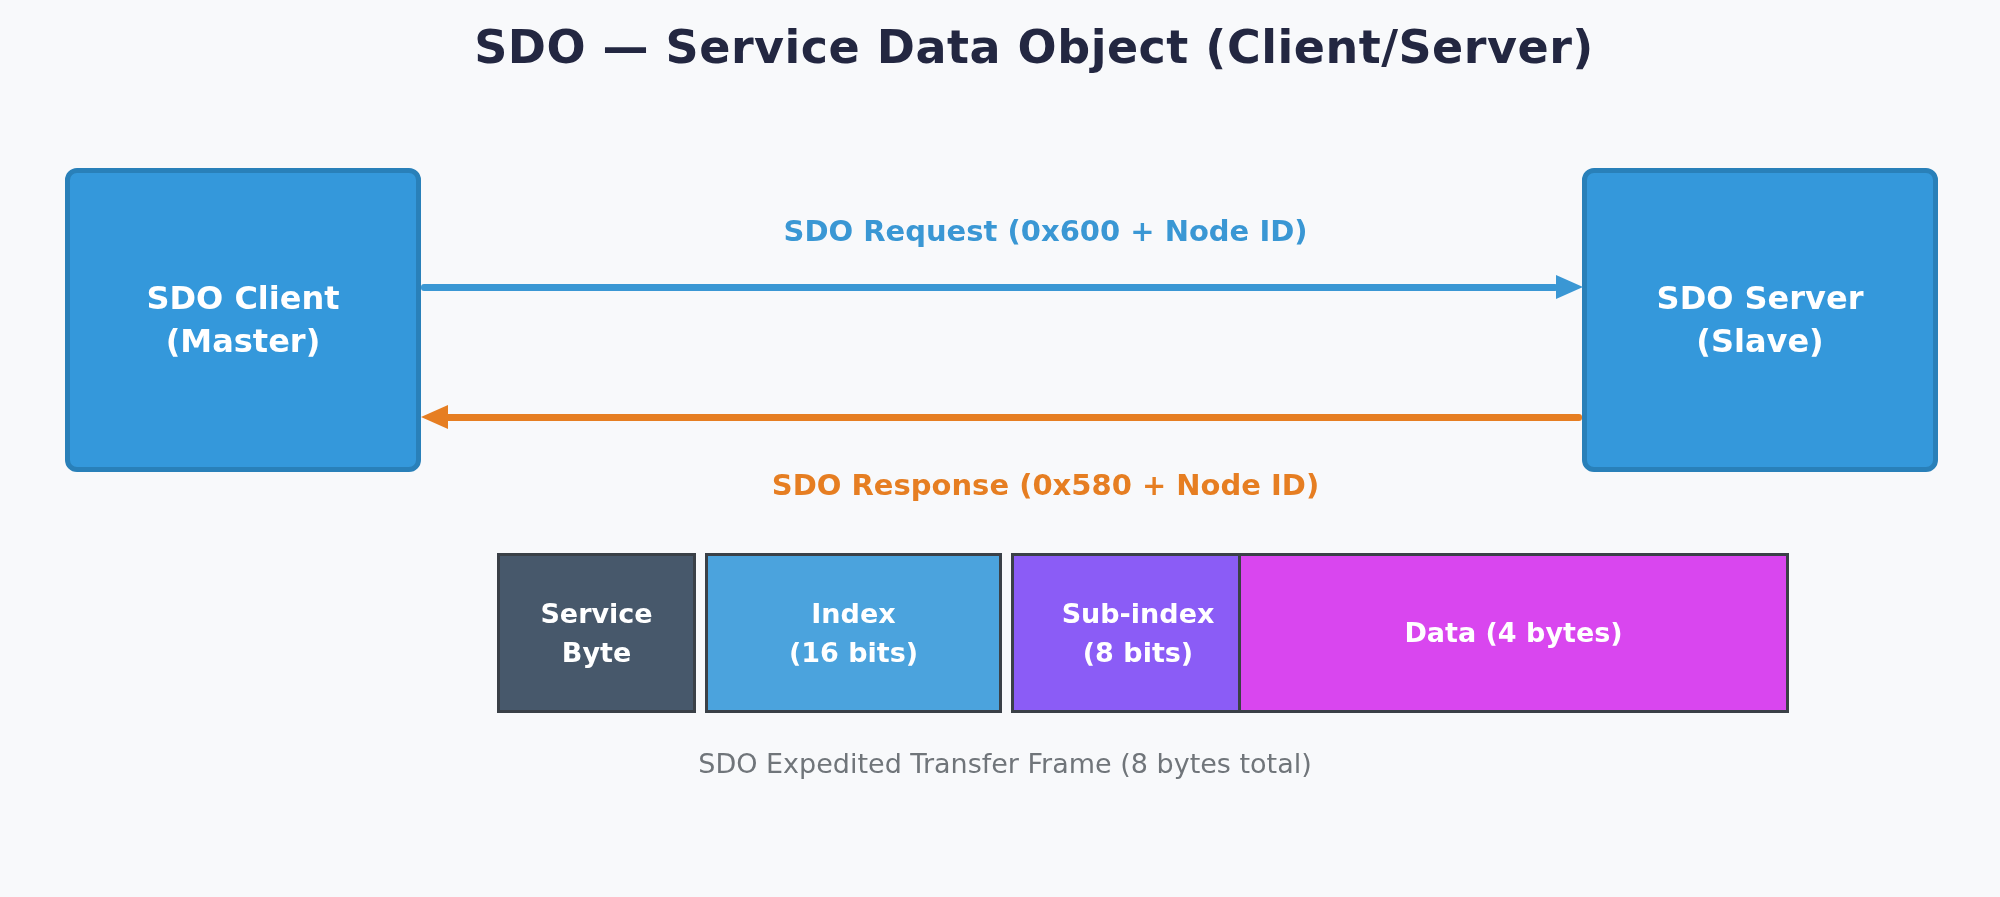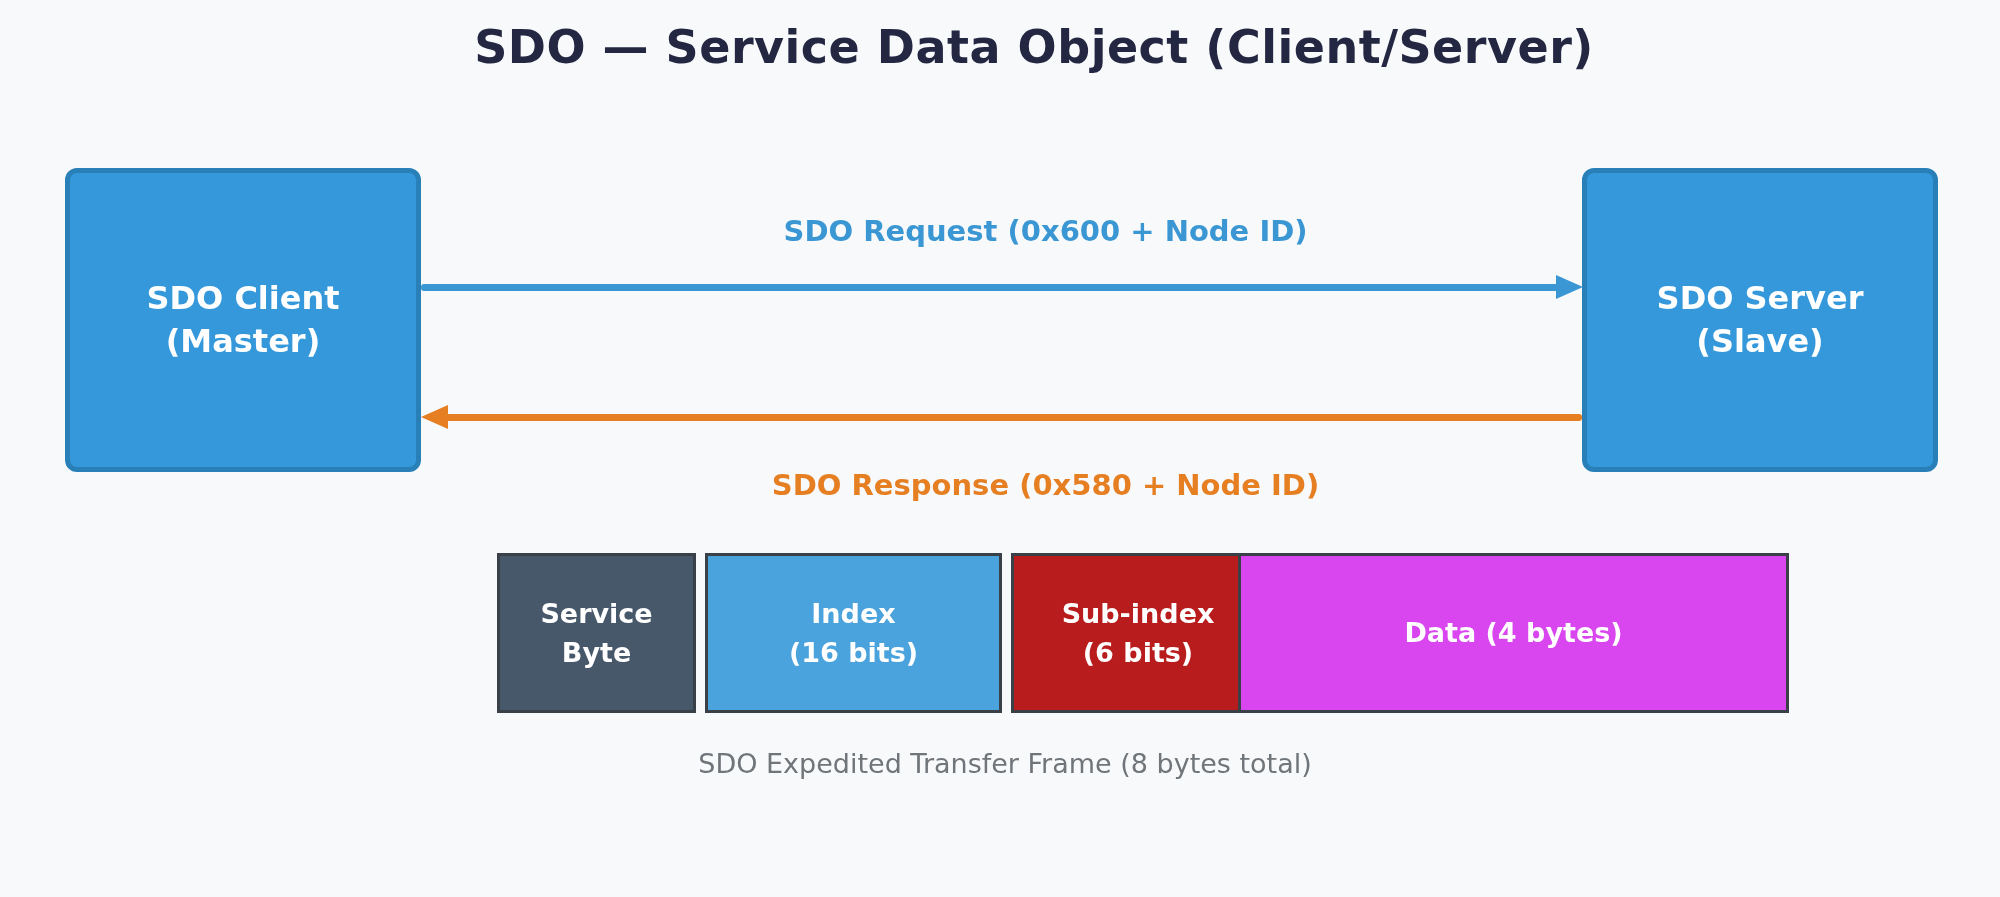--- a/index.html
+++ b/index.html
@@ -58,21 +58,21 @@
   .frame-field {
     position: absolute; top: 553px; height: 160px;
     box-sizing: border-box;
     border: 3px solid #3a4047;
     display: flex; flex-direction: column; align-items: center; justify-content: center;
     color: #ffffff; font-size: 27px; font-weight: bold; line-height: 1.45;
     text-align: center;
   }
   .field-command  { left: 497px;  width: 199px; background: #47586b; }
   .field-index    { left: 705px;  width: 297px; background: #4ba3dd; }
-  .field-subindex { left: 1011px; width: 254px; background: #b91c1c; text-align: right; }
+  .field-subindex { left: 1011px; width: 254px; background: #8b5cf6; text-align: right; }
   .field-data     { left: 1238px; width: 551px; background: #d946ef; }
 
   .frame-caption {
     position: absolute; top: 748px; left: 5px; width: 100%;
     text-align: center;
     font-size: 27px; color: #70757a;
   }
 </style>
 </head>
 <body>
@@ -104,21 +104,21 @@
     <span>Byte</span>
   </div>
 
   <div class="frame-field field-index">
     <span>Index</span>
     <span>(16 bits)</span>
   </div>
 
   <div class="frame-field field-subindex">
     <span>Sub-index</span>
-    <span>(6 bits)</span>
+    <span>(8 bits)</span>
   </div>
 
   <div class="frame-field field-data">
     <span>Data (4 bytes)</span>
   </div>
 
   <div class="frame-caption">SDO Expedited Transfer Frame (8 bytes total)</div>
 
 </div>
 

